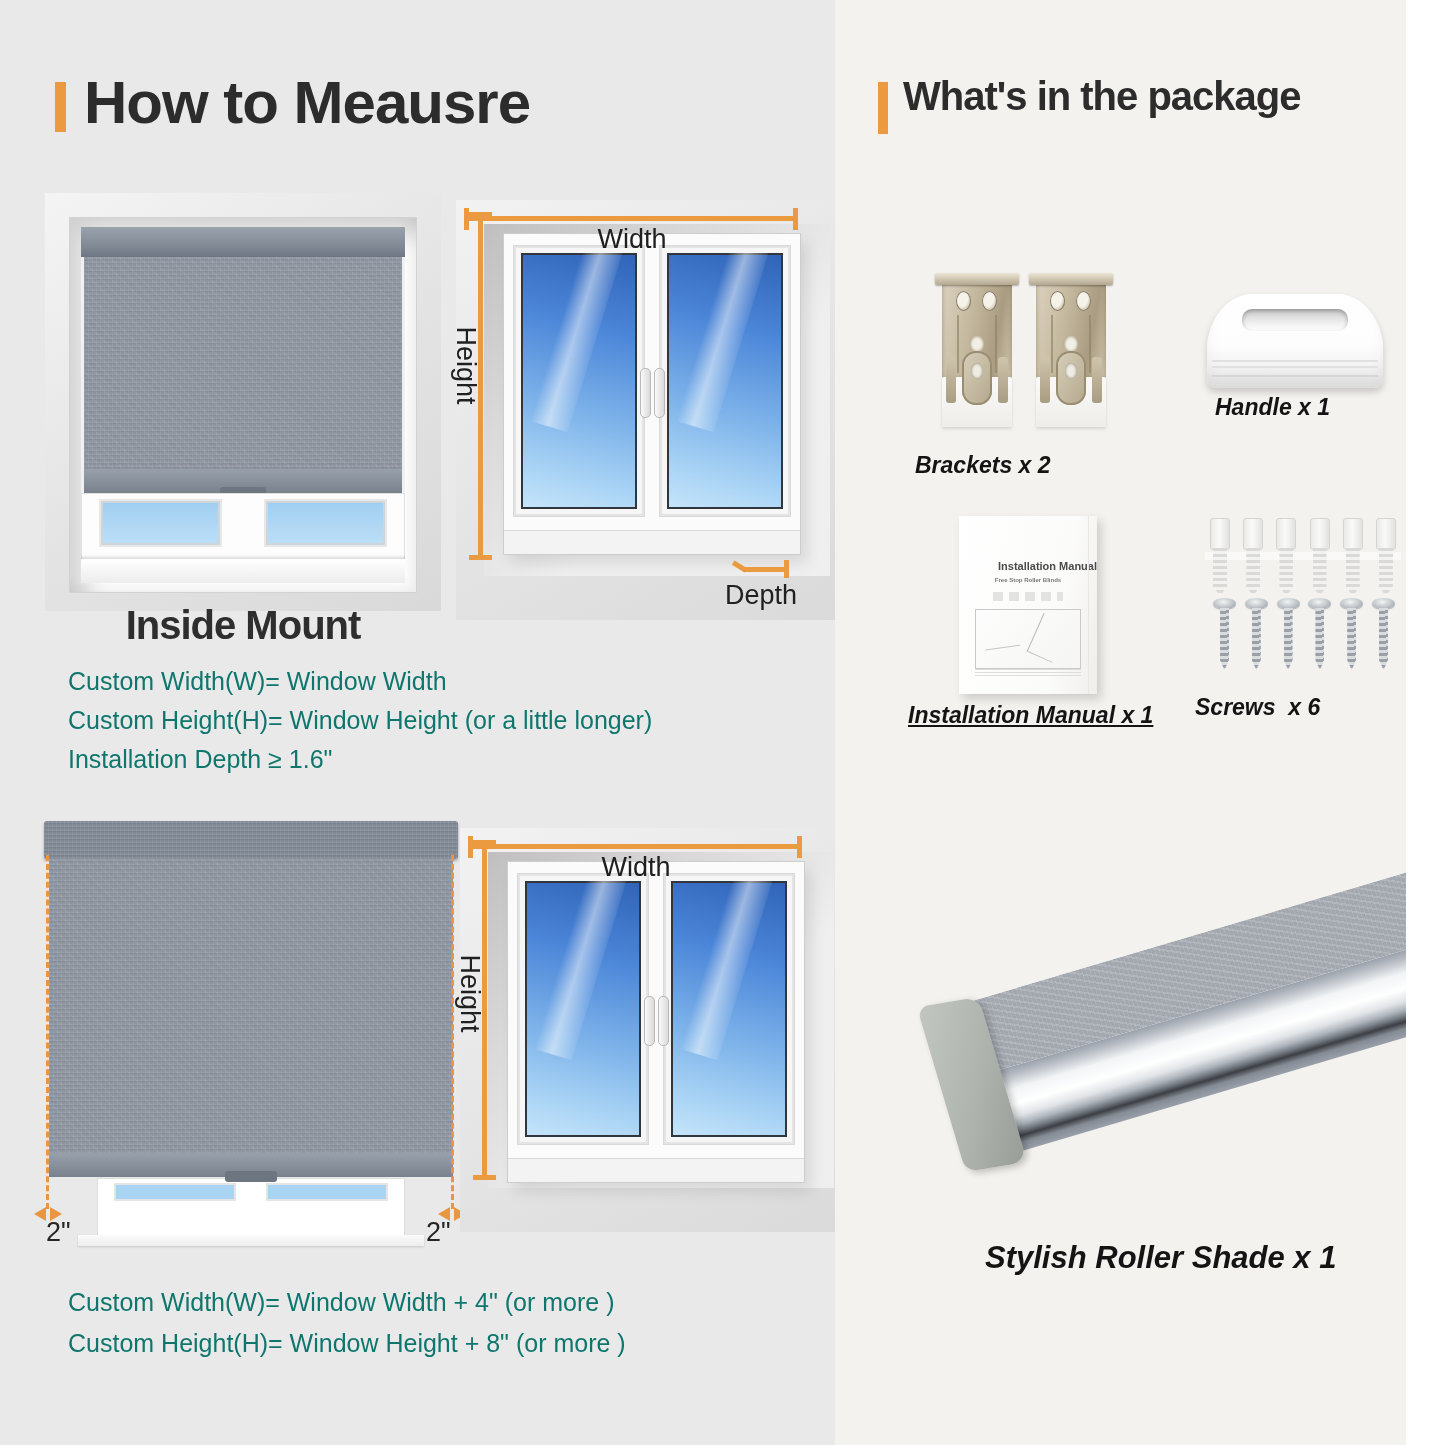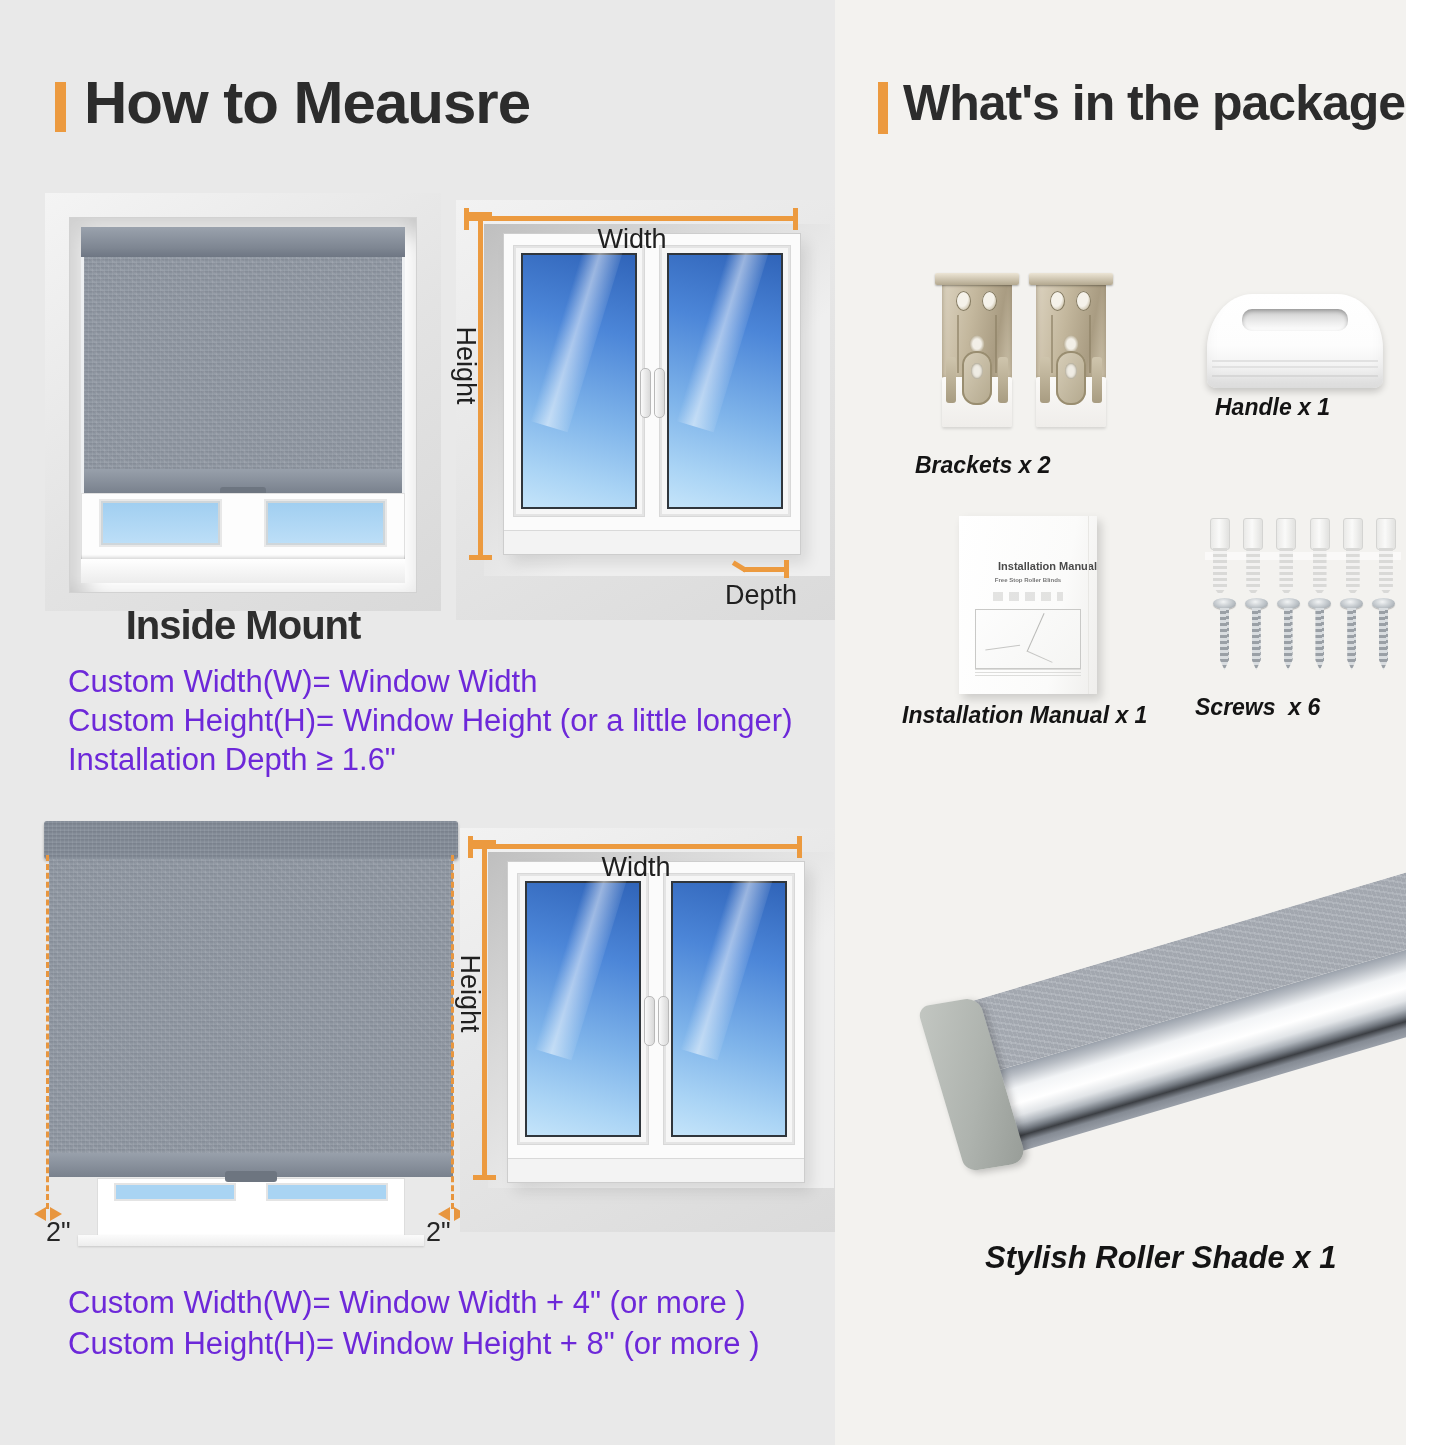--- a/index.html
+++ b/index.html
@@ -78,21 +78,21 @@
   .m-left-label{position:absolute;left:-36px;top:150px;width:90px;text-align:center;
     font-size:27px;color:#202020;transform:rotate(90deg);}
   .m-depth{position:absolute;left:287px;top:367px;width:44px;height:5px;background:#EC9A3F;}
   .m-depth::after{content:"";position:absolute;right:-2px;top:-7px;width:5px;height:18px;background:#EC9A3F;}
   .m-depth::before{content:"";position:absolute;left:-11px;top:-3px;width:15px;height:5px;background:#EC9A3F;
     transform:rotate(32deg);}
   .m-depth-label{position:absolute;left:240px;top:380px;width:130px;text-align:center;font-size:27px;color:#202020;}
 
   
   .mount-heading{position:absolute;text-align:center;font-size:40px;font-weight:bold;color:#2e2e2e;letter-spacing:-1px;}
-  .spec{position:absolute;font-size:31px;color:#6d28d9;line-height:39px;white-space:nowrap;}
+  .spec{position:absolute;font-size:25px;color:#0f766e;line-height:39px;white-space:nowrap;}
 
   
   .photo-outside{position:absolute;left:20px;top:793px;width:462px;height:452px;}
   .op-window{position:absolute;left:78px;top:386px;width:306px;height:58px;background:#fff;
     box-shadow:0 0 0 1px #ddd;}
   .op-pane{position:absolute;top:4px;width:122px;height:18px;background:#a9d4f3;box-shadow:inset 0 0 0 2px #e4e4e4;}
   .op-pane.p1{left:16px;} .op-pane.p2{right:16px;}
   .op-sill{position:absolute;left:58px;top:442px;width:346px;height:11px;
     background:linear-gradient(180deg,#fbfbfb,#ededed);box-shadow:0 1px 2px rgba(0,0,0,.15);}
   .op-cassette{position:absolute;left:24px;top:28px;width:414px;height:38px;border-radius:3px;
@@ -298,21 +298,21 @@
     <div class="m-left-label">Height</div>
   </div>
 
   <div class="spec" style="left:68px;top:1282px;line-height:41px;">
     <div>Custom Width(W)= Window Width + 4" (or more )</div>
     <div>Custom Height(H)= Window Height + 8" (or more )</div>
   </div>
 
   <div class="right-panel">
     <div class="accent" style="left:43px;top:82px;width:10px;height:52px;"></div>
-    <div class="sec-title" style="left:68px;top:74px;font-size:50px;">What's in the package</div>
+    <div class="sec-title" style="left:68px;top:74px;font-size:40px;">What's in the package</div>
 
     <div class="bracket b1">
       <div class="b-body">
         <span class="b-hole h1"></span>
         <span class="b-hole h2"></span>
         <div class="b-groove g1"></div>
         <div class="b-groove g2"></div>
         <span class="b-mid-hole"></span>
       </div>
       <div class="b-flange"></div>
@@ -351,21 +351,21 @@
     </div>
     <div class="pkg-label" style="left:380px;top:394px;width:160px;">Handle x 1</div>
 
     <div class="manual">
       <div class="manual-title">Installation Manual</div>
       <div class="manual-sub">Free  Stop Roller  Blinds</div>
       <div class="manual-icons"></div>
       <div class="manual-fig"></div>
       <div class="manual-foot"></div>
     </div>
-    <div class="pkg-label" style="left:67px;top:702px;width:290px;">Installation Manual x 1</div>
+    <div class="pkg-label" style="left:73px;top:702px;width:290px;text-decoration:underline;">Installation Manual x 1</div>
 
     <div class="anchor-bar"></div>
     <div class="anchors">
       <div class="anchor">
           <div class="a-cap"></div>
           <div class="a-body"></div>
         </div>
       <div class="anchor">
           <div class="a-cap"></div>
           <div class="a-body"></div>

